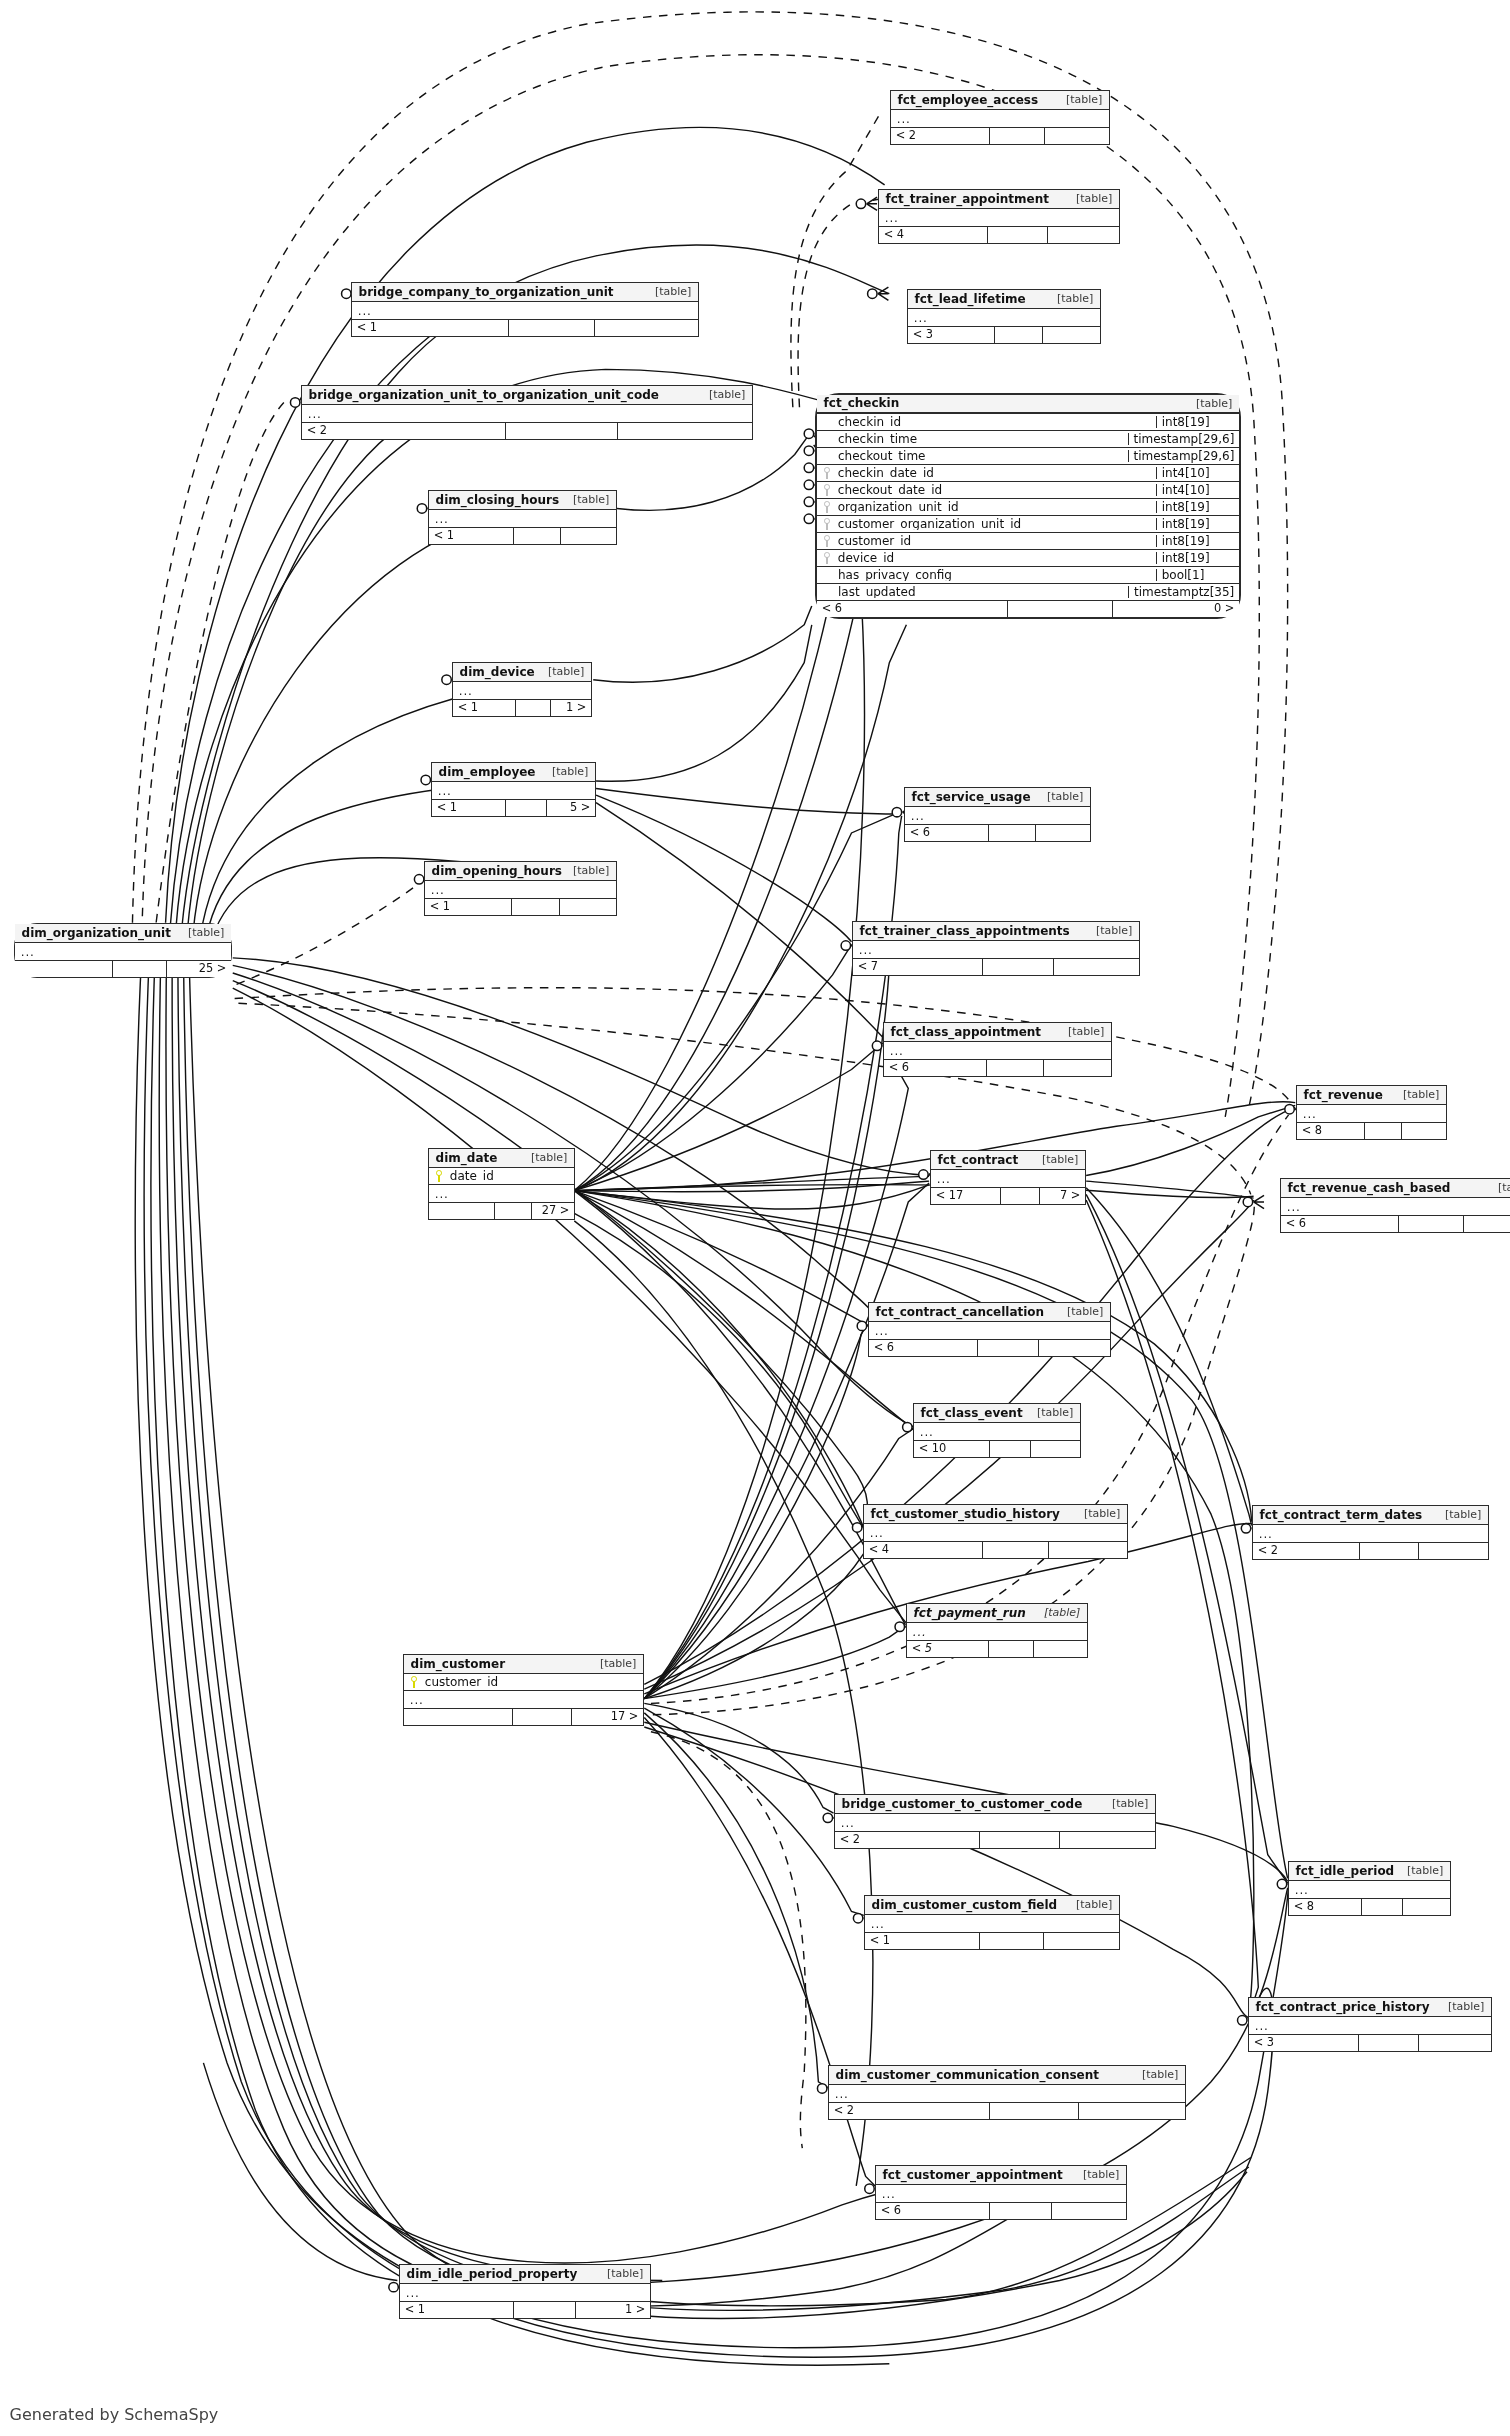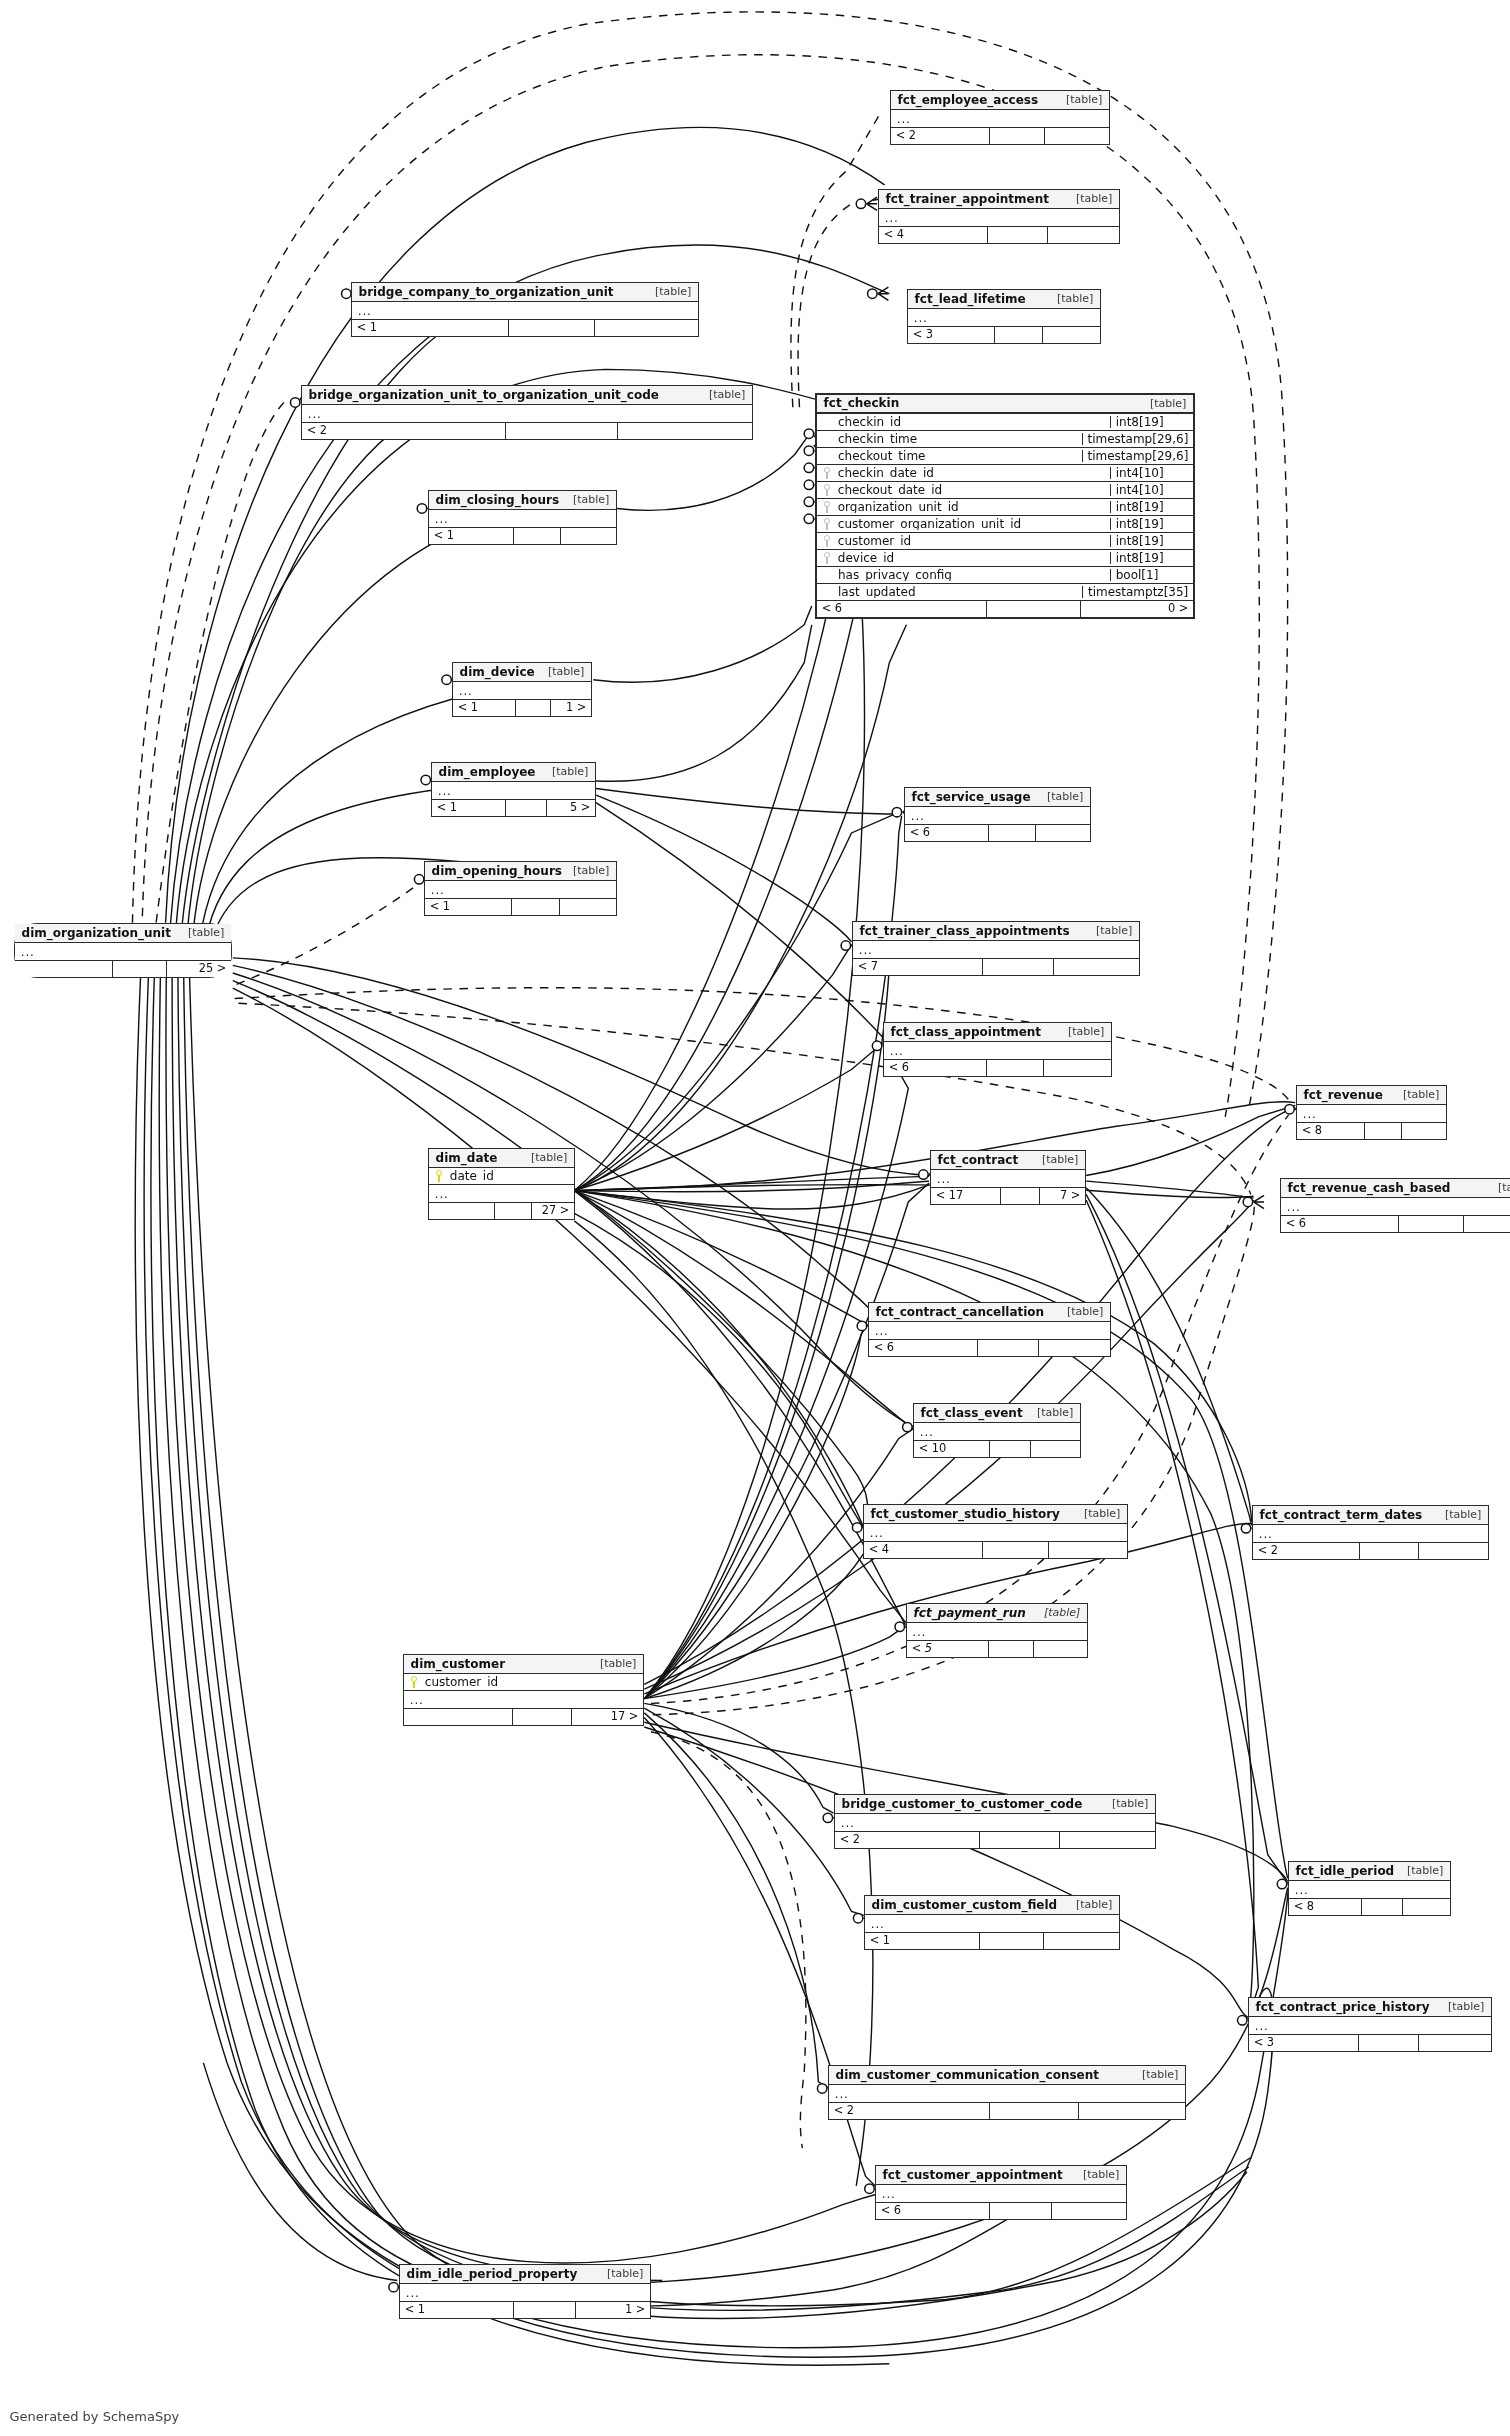--- a/index.html
+++ b/index.html
@@ -135,21 +135,21 @@
     align-items: center;
     overflow: hidden;
   }
   .foot .f1 { flex: 0 0 45%; justify-content: flex-start; }
   .foot .f2 { flex: 0 0 25%; border-left: 1.3px solid #2b2b2b; }
   .foot .f3 { flex: 1 1 auto; border-left: 1.3px solid #2b2b2b; justify-content: flex-end; }
   #credit {
     position: absolute;
     left: 9.5px;
     bottom: 13.2px;
-    font-size: 13px;
+    font-size: 16px;
     color: #444444;
   }
 </style>
 </head>
 <body>
 
 <div id="canvas">
 
   <svg id="edges" viewBox="0 0 1596 2575" xmlns="http://www.w3.org/2000/svg">
     <defs>
@@ -360,21 +360,21 @@
         </div>
         <div class="col-row ellipsis">
           <div class="dots">...</div>
         </div>
         <div class="foot">
           <div class="f1">&lt; 2</div>
           <div class="f2"></div>
           <div class="f3"></div>
         </div>
       </div>
-      <div class="tbl thick" style="left: 815px; top: 393px; width: 380px;">
+      <div class="tbl thick" style="left: 815px; top: 393px; width: 426px; border-radius: 24px;">
         <div class="tbl-head">
           <span class="tbl-name">fct_checkin</span>
           <span class="tbl-tag">[table]</span>
         </div>
         <div class="col-row">
           <div class="col-name indent">
             <span>checkin_id</span>
           </div>
           <div class="col-type">int8[19]</div>
         </div>

